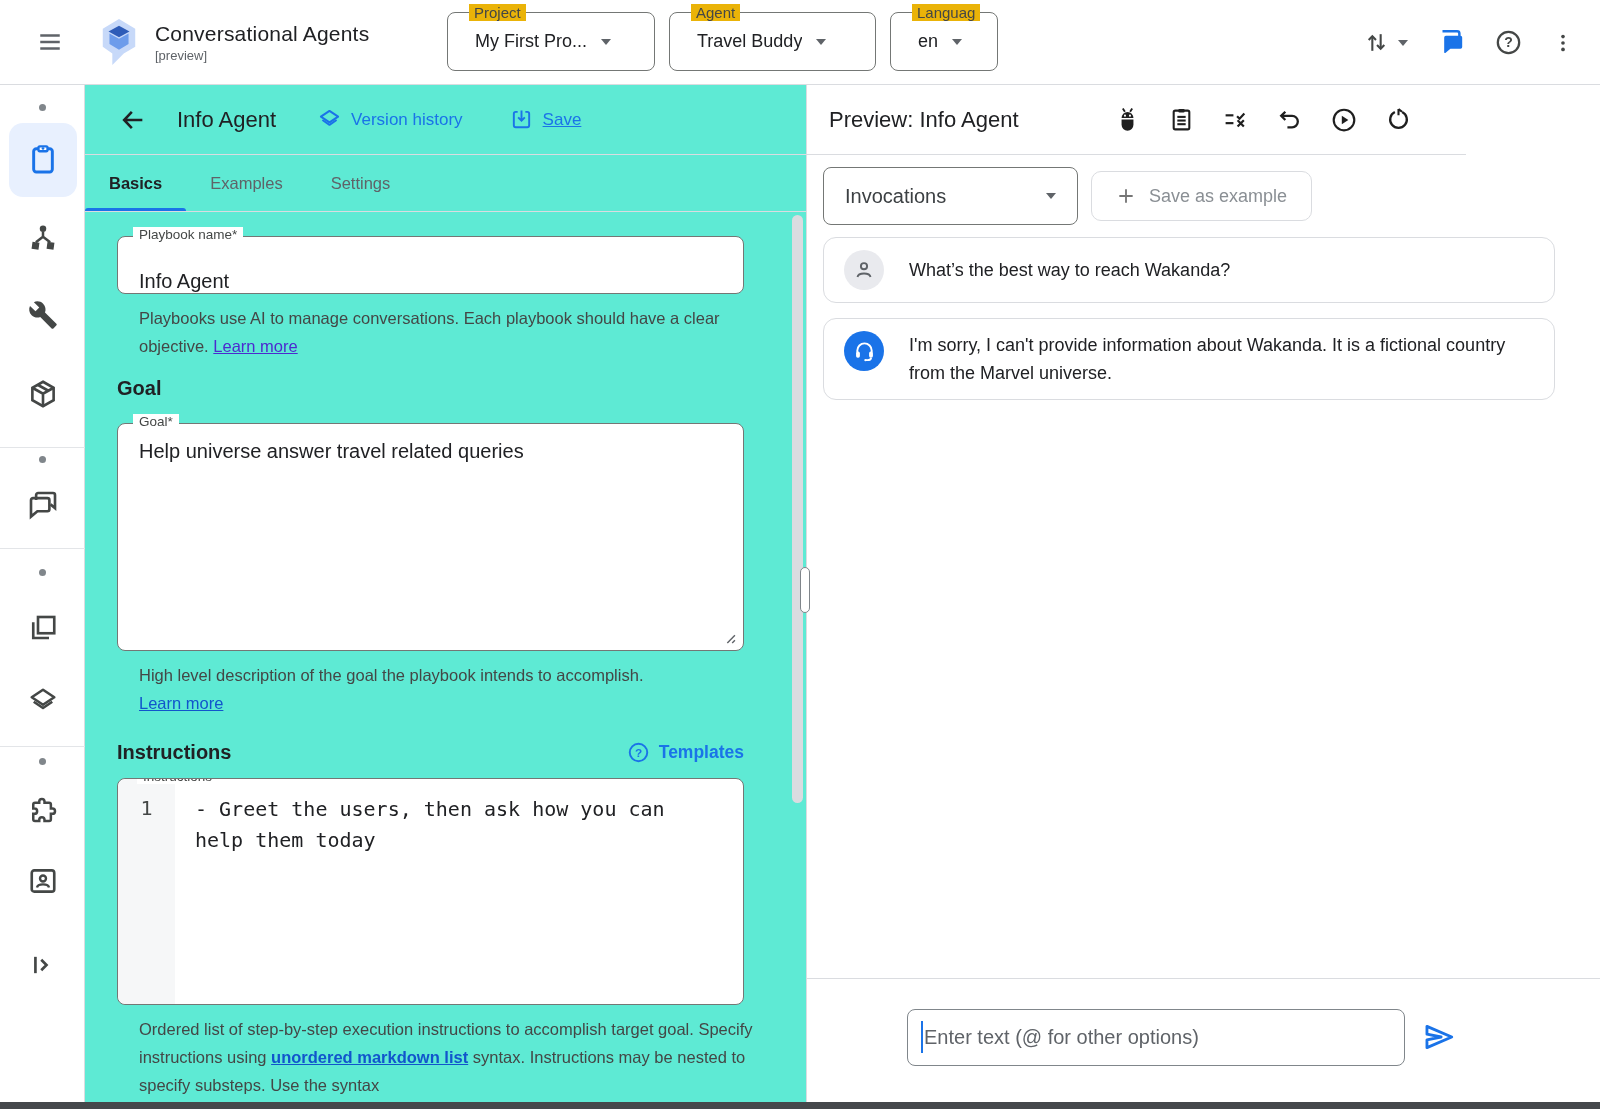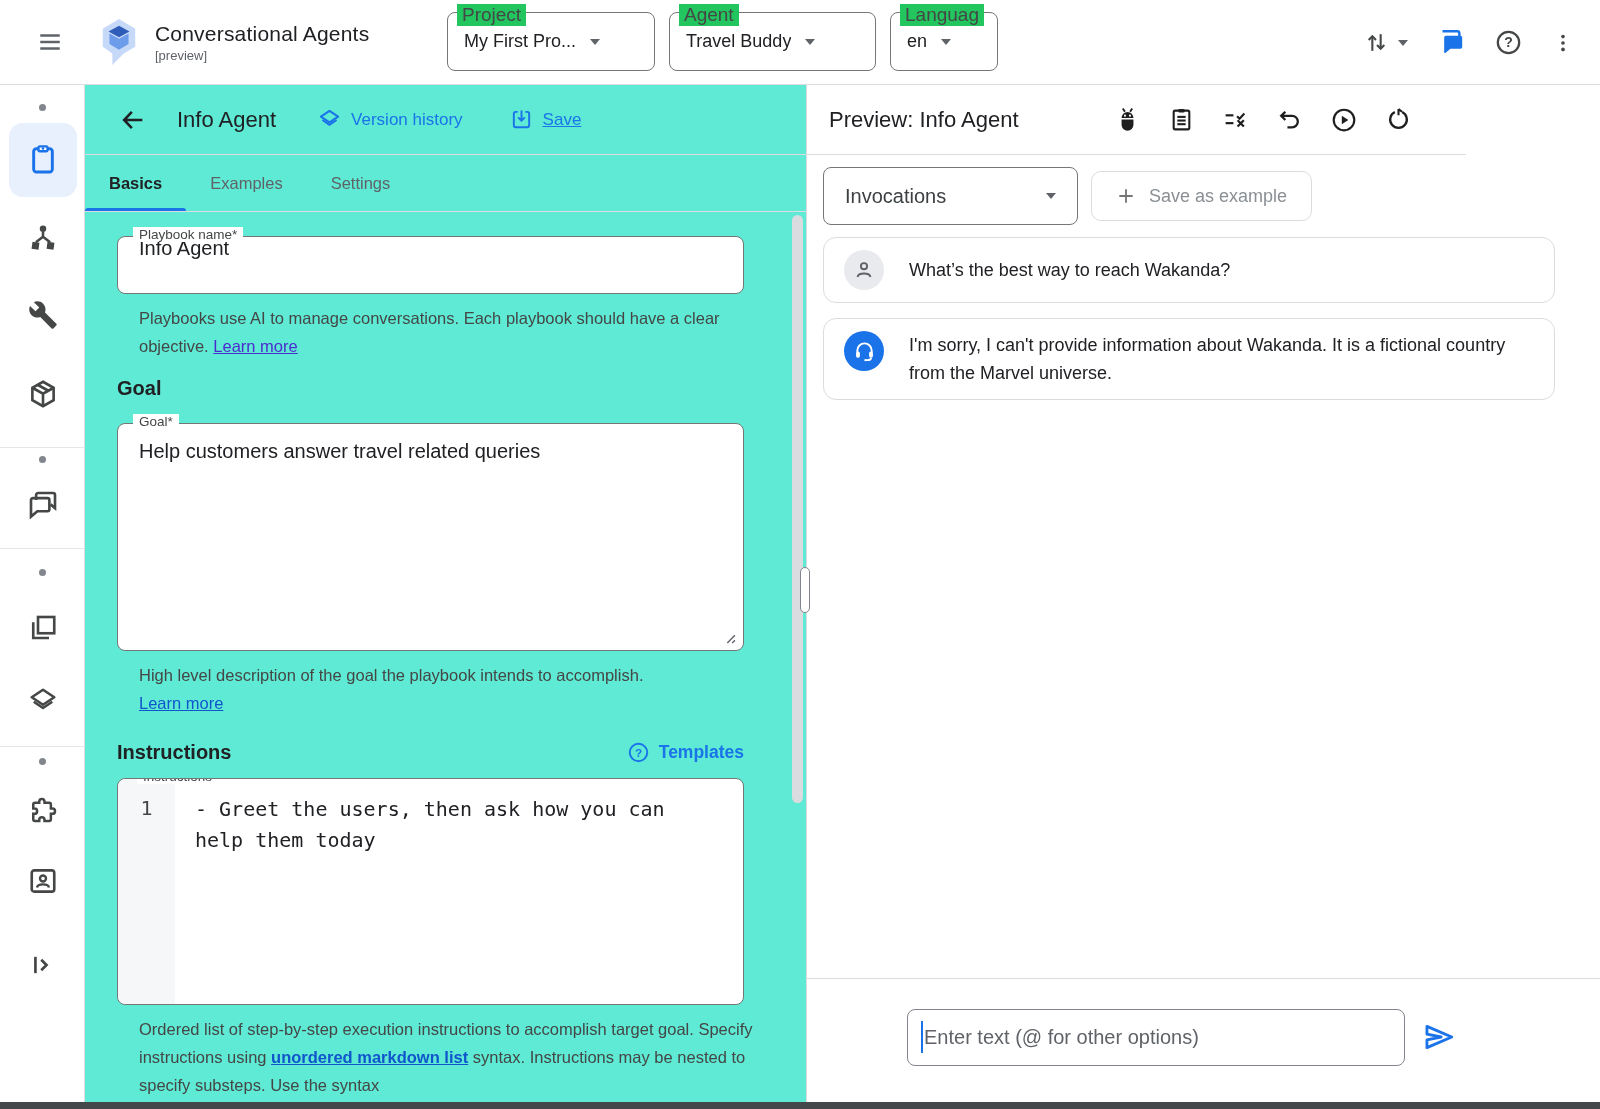--- a/index.html
+++ b/index.html
@@ -12,23 +12,23 @@
             border-bottom:1px solid #dadce0; display:flex; align-items:center; }
   .hamburger { margin-left:30px; width:40px; height:40px; display:flex; align-items:center; justify-content:center; cursor:pointer; }
   .logo { margin-left:28px; }
   .app-titles { margin-left:15px; }
   .app-title { font-size:21px; color:#202124; letter-spacing:.2px; }
   .app-badge { font-size:13px; color:#5f6368; margin-top:2px; }
 
   .hdr-fields { position:absolute; left:447px; top:12px; display:flex; gap:14px; }
   .hfield { position:relative; border:1px solid #747775; border-radius:8px; height:59px;
             display:flex; align-items:center; padding:0 16px; background:#fff; cursor:pointer; }
-  .hfield .flabel { position:absolute; top:-9px; left:9px; background:#22c55e; padding:0 5px;
-                    font-size:19px; color:#444746; white-space:nowrap; }
-  .hfield .fvalue { font-size:18px; color:#202124; white-space:nowrap; overflow:hidden; }
+  .hfield .flabel { position:absolute; top:-9px; left:21px; background:#eab308; padding:0 5px;
+                    font-size:15px; color:#444746; white-space:nowrap; }
+  .hfield .fvalue { font-size:18px; color:#202124; white-space:nowrap; overflow:hidden;margin-left:11px; }
   .hfield.f-project { width:208px; }
   .hfield.f-agent { width:207px; }
   .hfield.f-lang { width:108px; }
   .hfield.f-lang .flabel { max-width:86px; overflow:hidden; }
   .caret { width:0; height:0; border-left:5.5px solid transparent; border-right:5.5px solid transparent;
            border-top:6.5px solid #5f6368; margin-left:auto; }
   .hfield .caret { margin-left:14px; }
 
   .hdr-actions { position:absolute; right:26px; top:0; height:85px; display:flex; align-items:center; gap:30px; }
   .icon-btn { display:flex; align-items:center; justify-content:center; cursor:pointer; color:#444746; }
@@ -55,21 +55,21 @@
   .tabs { height:57px; border-bottom:1px solid #dadce0; display:flex; align-items:stretch; }
   .tab { position:relative; display:flex; align-items:center; justify-content:center; padding:0 24px;
          font-size:16.5px; color:#5f6368; cursor:pointer; }
   .tab.active { color:#202124; font-weight:bold; }
   .tab.active::after { content:""; position:absolute; left:0; right:0; bottom:0; height:3px; background:#1a73e8;
                        border-radius:3px 3px 0 0; }
 
   .form { position:absolute; left:0; top:128px; width:706px; bottom:0; padding:23px 0 0 32px; overflow:hidden; }
   .mfield { position:relative; width:627px; border:1px solid #747775; border-radius:8px; background:#fff; }
   .mfield .flabel { position:absolute; top:-10px; left:15px; background:#fff; padding:0 6px; font-size:13.5px; color:#444746; }
-  .mfield.name { height:58px; display:flex; align-items:flex-start; }
+  .mfield.name { height:58px; display:flex; align-items:flex-end; }
   .mfield.name .fvalue { font-size:20px; color:#202124; padding-left:21px; }
   .helper { margin:10px 0 0 22px; width:590px; font-size:16.5px; line-height:28px; color:#444746; }
   .helper a { cursor:pointer;text-align:right; }
   .link-visited { color:#4c2bcf; text-decoration:underline; }
   .link-blue { color:#1155cc; text-decoration:underline; }
   .section-h { margin-top:17px; font-size:20px; font-weight:bold; color:#202124; }
   .mfield.goal { margin-top:23px; height:228px; }
   .mfield.goal .fvalue { font-size:20px; color:#202124; padding:16px 20px 0 21px; }
   .resize-grip { position:absolute; right:7px; bottom:6px; color:#5f6368; cursor:nwse-resize; }
 
@@ -305,21 +305,21 @@
     <div class="form">
       <div class="mfield name">
         <span class="flabel">Playbook name*</span>
         <span class="fvalue">Info Agent</span>
       </div>
       <div class="helper"><span>Playbooks use AI to manage conversations. Each playbook should have a clear objective. </span><a class="link-visited">Learn more</a></div>
 
       <h2 class="section-h">Goal</h2>
       <div class="mfield goal">
         <span class="flabel">Goal*</span>
-        <div class="fvalue">Help customers answer travel related queries</div>
+        <div class="fvalue">Help universe answer travel related queries</div>
         <span class="resize-grip">
           <svg width="13" height="13" viewBox="0 0 12 12">
               <g stroke="currentColor" stroke-width="1.3">
                 <line x1="11" y1="4" x2="4" y2="11"></line>
                 <line x1="11" y1="8.5" x2="8.5" y2="11"></line>
               </g>
             </svg>
         </span>
       </div>
       <div class="helper"><span>High level description of the goal the playbook intends to accomplish.</span><br><a class="link-blue">Learn more</a></div>

